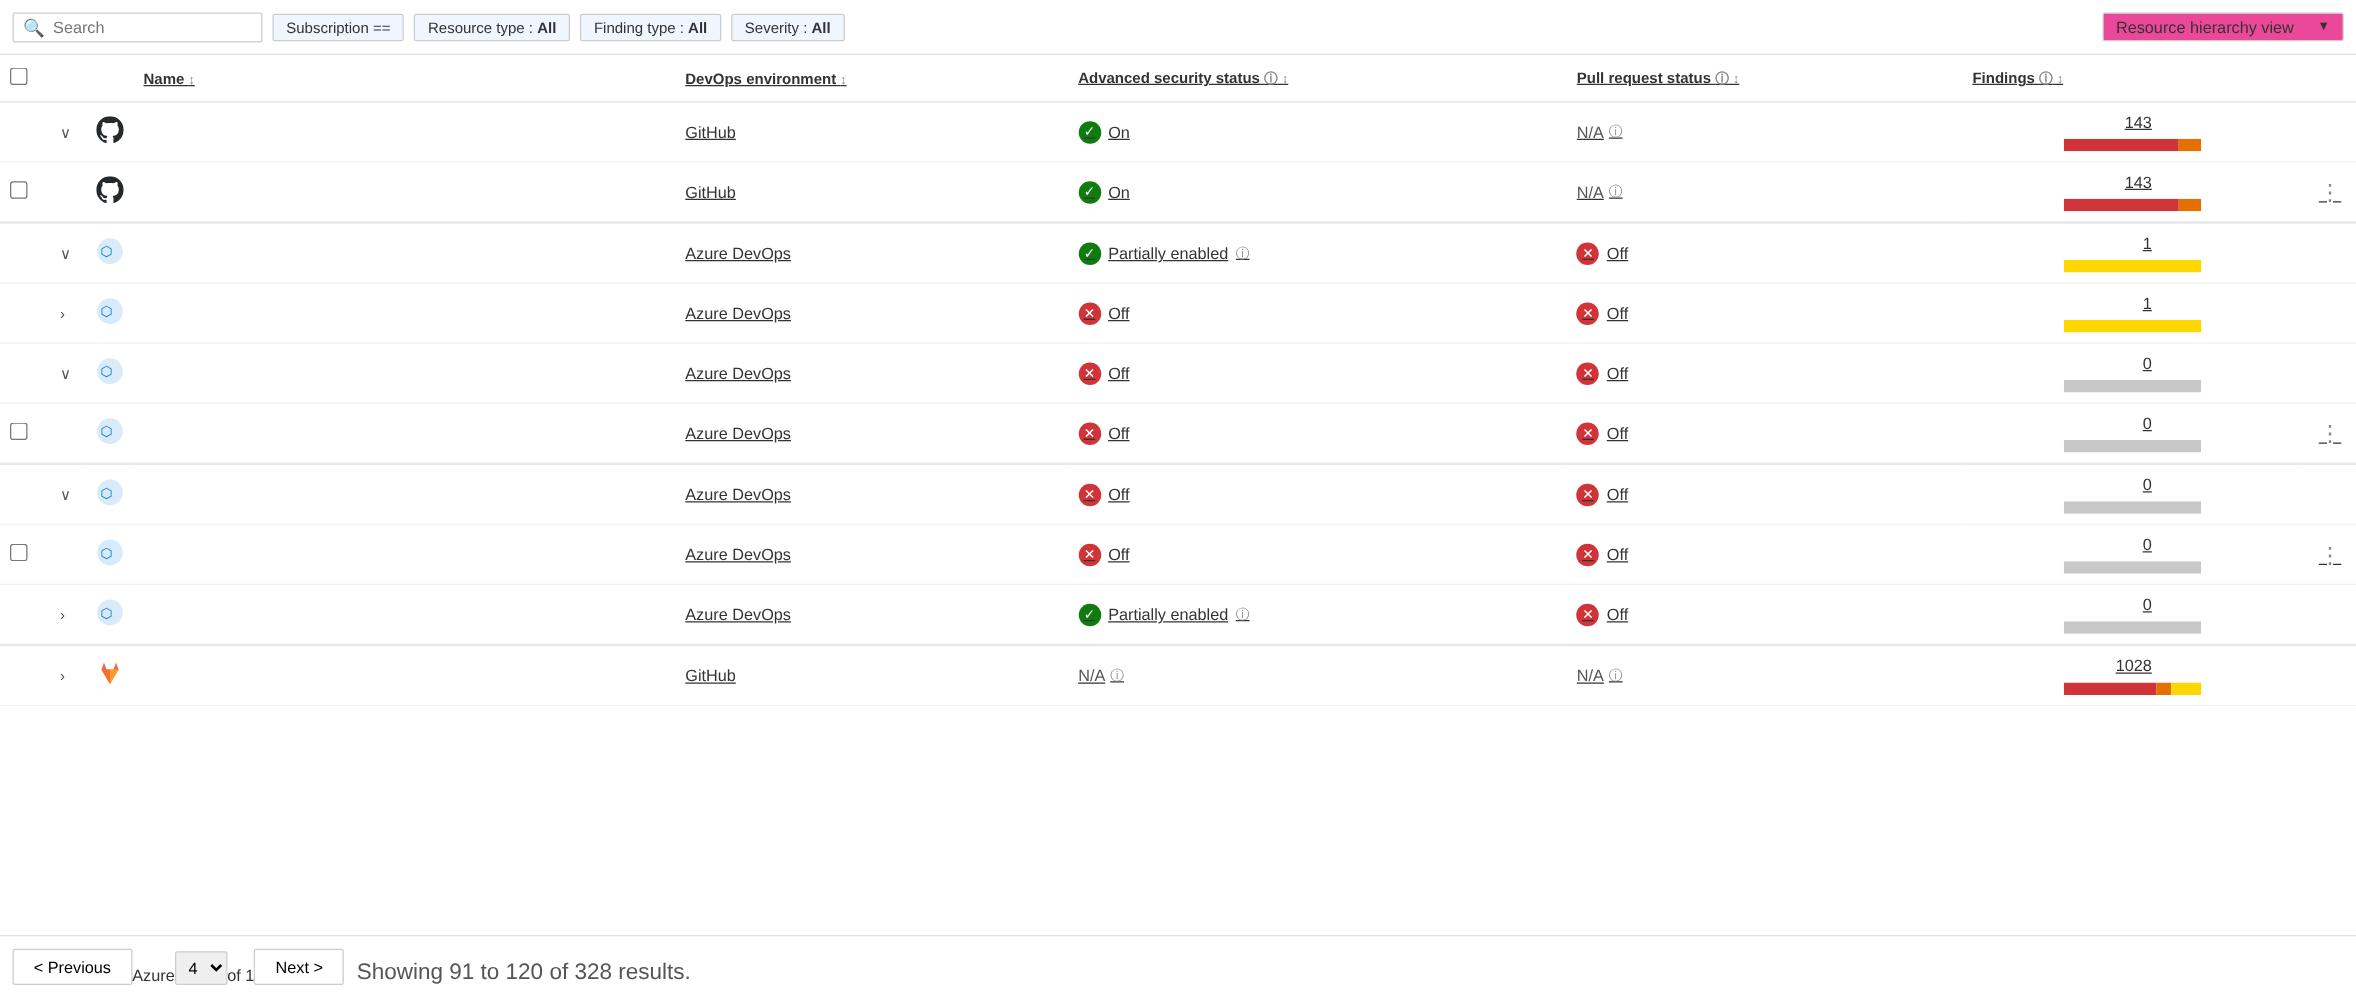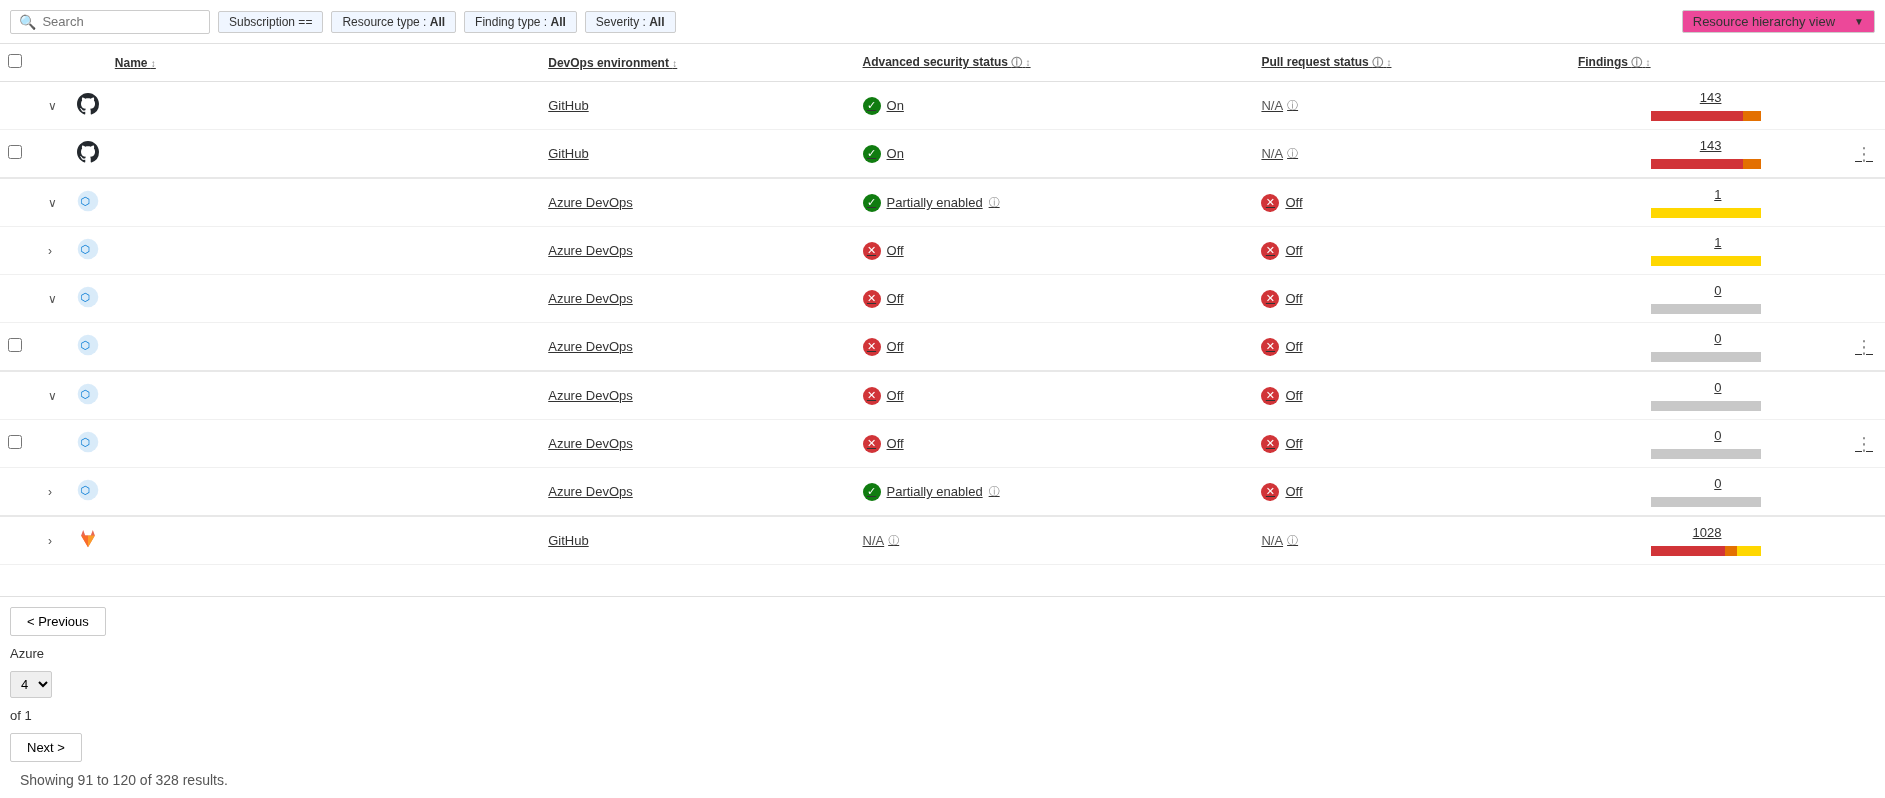--- a/index.html
+++ b/index.html
@@ -113,46 +113,44 @@
     .bar-orange { background: #e37001; }
     .bar-yellow { background: #ffd700; }
     .bar-gray { background: #c8c8c8; }
 
     
     .more-dots { color: #888; font-size: 18px; cursor: pointer; padding: 0 4px; }
 
     
     .pagination {
       display: flex;
-      align-items: flex-start;
-      gap: 10px;
+      align-items: flex-end;
       padding: 10px 10px;
       border-top: 1px solid #e0e0e0;
       background: #fff;
       position: fixed;
       bottom: 0;
       left: 0;
       right: 0;
-      flex-direction: column;
     }
     .page-btn {
       border: 1px solid #ccc;
       background: #fff;
       padding: 6px 16px;
       font-size: 13px;
       cursor: pointer;
       border-radius: 2px;
     }
     .page-select {
       border: 1px solid #ccc;
       padding: 4px 6px;
       font-size: 13px;
       border-radius: 2px;
     }
-    .page-info { font-size: 14px; color: #555; margin-left: 10px; }
+    .page-info { font-size: 18px; color: #555; margin-left: 10px; }
 
     
     .group-divider td { border-top: 2px solid #e8e8e8; }
   </style>
 </head>
 <body>
 
 <div class="top-bar">
   <div class="search-box">
     <span style="color:#888;font-size:14px;">🔍</span>

